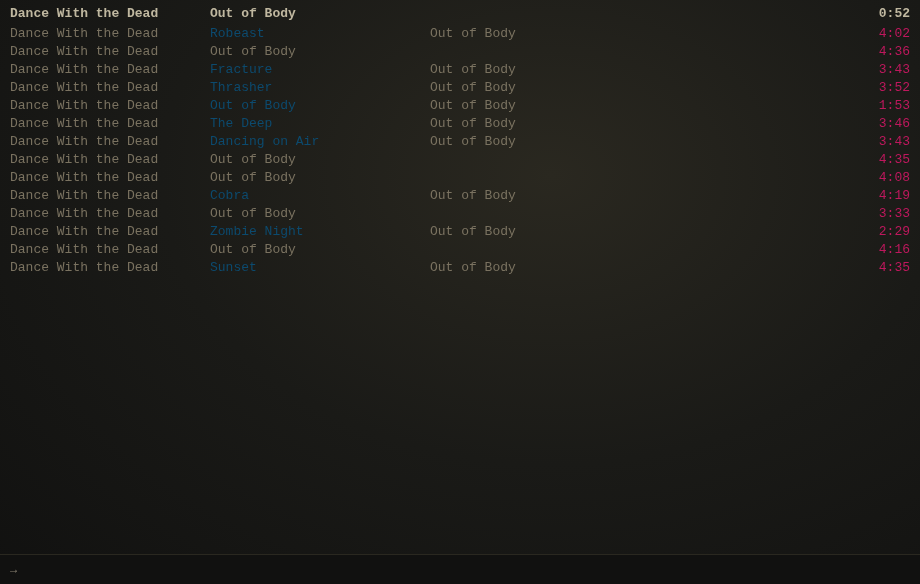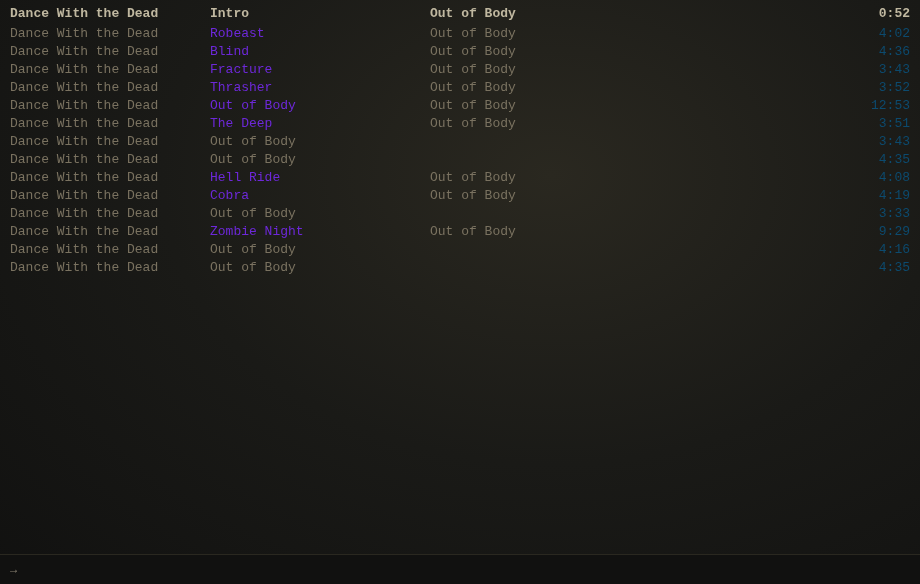--- a/index.html
+++ b/index.html
@@ -34,32 +34,32 @@
 
     .col-artist {
       width: 200px;
       flex-shrink: 0;
       color: #7a7260;
     }
 
     .col-title {
       width: 220px;
       flex-shrink: 0;
-      color: #6d28d9;
+      color: #0c4a6e;
     }
 
     .col-album {
       flex: 1;
       color: #7a7260;
     }
 
     .col-duration {
       width: 60px;
       text-align: right;
-      color: #0c4a6e;
+      color: #be185d;
     }
 
     .track-row.header .col-artist,
     .track-row.header .col-title,
     .track-row.header .col-album,
     .track-row.header .col-duration {
       color: #c0b8a0;
     }
 
     .bottom-bar {
@@ -80,101 +80,100 @@
       font-size: 12px;
     }
   </style>
 </head>
 <body>
 
 <div class="track-list">
 
   <div class="track-row header">
     <span class="col-artist">Dance With the Dead</span>
-    <span class="col-title">Intro</span>
     <span class="col-album">Out of Body</span>
     <span class="col-duration">0:52</span>
   </div>
 
 <div class="track-row">
       <span class="col-artist">Dance With the Dead</span>
       <span class="col-title">Robeast</span>
       <span class="col-album">Out of Body</span>
       <span class="col-duration">4:02</span>
     </div>
     <div class="track-row">
       <span class="col-artist">Dance With the Dead</span>
-      <span class="col-title">Blind</span>
       <span class="col-album">Out of Body</span>
       <span class="col-duration">4:36</span>
     </div>
     <div class="track-row">
       <span class="col-artist">Dance With the Dead</span>
       <span class="col-title">Fracture</span>
       <span class="col-album">Out of Body</span>
       <span class="col-duration">3:43</span>
     </div>
     <div class="track-row">
       <span class="col-artist">Dance With the Dead</span>
       <span class="col-title">Thrasher</span>
       <span class="col-album">Out of Body</span>
       <span class="col-duration">3:52</span>
     </div>
     <div class="track-row">
       <span class="col-artist">Dance With the Dead</span>
       <span class="col-title">Out of Body</span>
       <span class="col-album">Out of Body</span>
-      <span class="col-duration">12:53</span>
+      <span class="col-duration">1:53</span>
     </div>
     <div class="track-row">
       <span class="col-artist">Dance With the Dead</span>
       <span class="col-title">The Deep</span>
       <span class="col-album">Out of Body</span>
-      <span class="col-duration">3:51</span>
+      <span class="col-duration">3:46</span>
     </div>
     <div class="track-row">
       <span class="col-artist">Dance With the Dead</span>
+      <span class="col-title">Dancing on Air</span>
       <span class="col-album">Out of Body</span>
       <span class="col-duration">3:43</span>
     </div>
     <div class="track-row">
       <span class="col-artist">Dance With the Dead</span>
       <span class="col-album">Out of Body</span>
       <span class="col-duration">4:35</span>
     </div>
     <div class="track-row">
       <span class="col-artist">Dance With the Dead</span>
-      <span class="col-title">Hell Ride</span>
       <span class="col-album">Out of Body</span>
       <span class="col-duration">4:08</span>
     </div>
     <div class="track-row">
       <span class="col-artist">Dance With the Dead</span>
       <span class="col-title">Cobra</span>
       <span class="col-album">Out of Body</span>
       <span class="col-duration">4:19</span>
     </div>
     <div class="track-row">
       <span class="col-artist">Dance With the Dead</span>
       <span class="col-album">Out of Body</span>
       <span class="col-duration">3:33</span>
     </div>
     <div class="track-row">
       <span class="col-artist">Dance With the Dead</span>
       <span class="col-title">Zombie Night</span>
       <span class="col-album">Out of Body</span>
-      <span class="col-duration">9:29</span>
+      <span class="col-duration">2:29</span>
     </div>
     <div class="track-row">
       <span class="col-artist">Dance With the Dead</span>
       <span class="col-album">Out of Body</span>
       <span class="col-duration">4:16</span>
     </div>
     <div class="track-row">
       <span class="col-artist">Dance With the Dead</span>
+      <span class="col-title">Sunset</span>
       <span class="col-album">Out of Body</span>
       <span class="col-duration">4:35</span>
     </div>
   </div>
 
 <div class="bottom-bar">
   <span class="arrow-icon">→</span>
 </div>
 
 </body></html>

